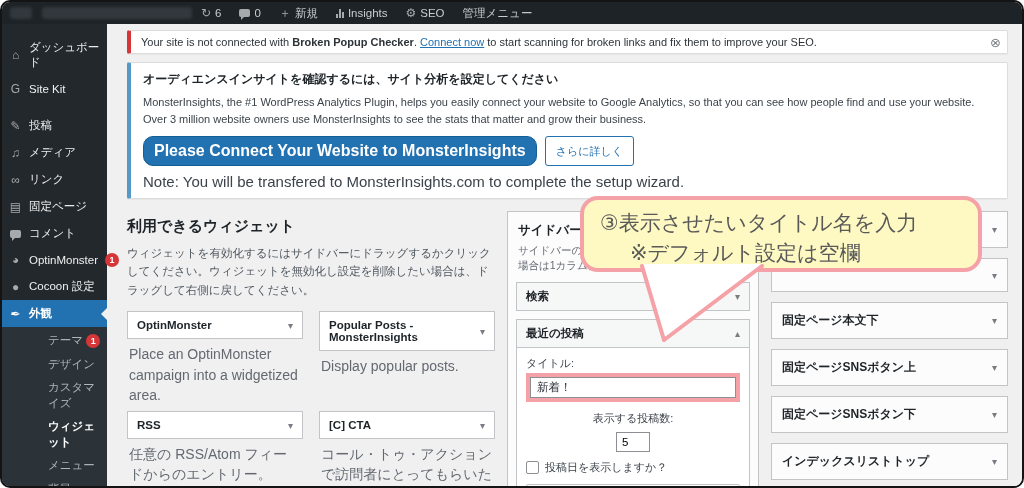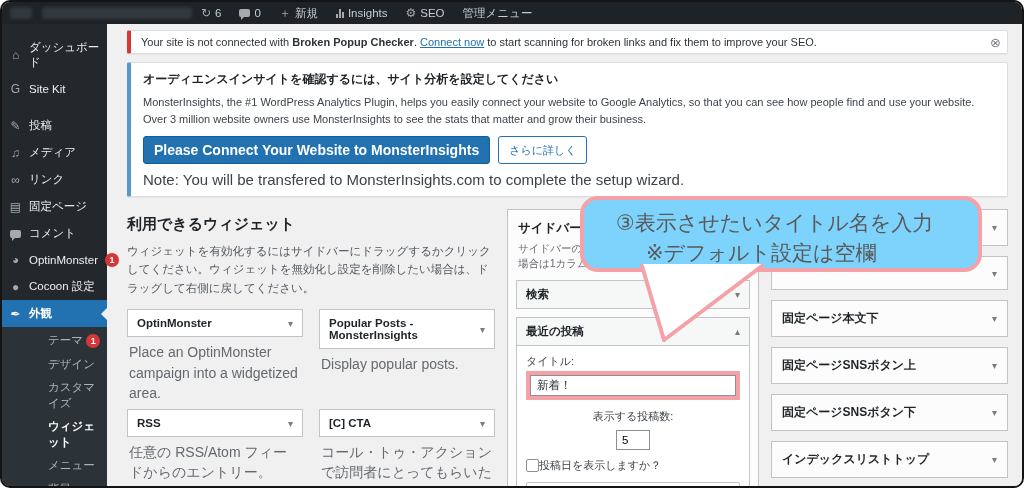--- a/index.html
+++ b/index.html
@@ -43,22 +43,22 @@
              padding:6px 14px 0 20px; overflow:hidden; }
   .notice { background:#fff; border:1px solid #dcdcde; border-left-width:4px; border-radius:2px;
             box-shadow:0 1px 1px rgba(0,0,0,.04); position:relative; margin-bottom:8px; }
   .notice.red { border-left-color:#d63638; padding:5px 30px 5px 10px; font-size:11px; color:#2c3338; }
   .notice.blue { border-left-color:#5698c6; padding:8px 12px 8px 12px; }
   .dismiss { position:absolute; right:6px; top:4px; color:#787c82; font-size:13px; cursor:pointer; }
   a.textlink { color:#2271b1; text-decoration:underline; cursor:pointer; }
   .n-head { font-size:12px; font-weight:bold; color:#1d2327; margin-bottom:6px; }
   .n-body { font-size:11px; color:#3c434a; line-height:1.55; max-width:880px; margin-bottom:8px; }
   .n-btnrow { display:flex; gap:8px; margin-bottom:7px; }
-  .btn-primary { background:#2271b1; border:1px solid #135e96; color:#fff; font-size:14px; font-weight:bold;
-                 padding:5px 10px; border-radius:3px; cursor:pointer; }
+  .btn-primary { background:#2271b1; border:1px solid #135e96; color:#fff; font-size:16px; font-weight:bold;
+                 padding:5px 10px; border-radius:10px; cursor:pointer; }
   .btn-outline { background:#fff; border:1px solid #2271b1; color:#2271b1; font-size:11px;
                  padding:5px 10px; border-radius:3px; cursor:pointer; }
   .n-note { font-size:15px; color:#3c434a; }
 
   .columns { display:flex; gap:12px; margin-top:12px; }
   .col-avail { width:368px; flex:0 0 368px; }
   .col-mid { width:252px; flex:0 0 252px; }
   .col-right { flex:1; }
 
   .avail-title { font-size:15px; font-weight:bold; color:#1d2327; margin:6px 0 8px 0; }
@@ -80,34 +80,34 @@
           color:#1d2327; cursor:pointer; }
   .widget-open { border:1px solid #c3c4c7; background:#fff; margin-top:8px; }
   .widget-open .wbar { border:none; border-bottom:1px solid #c3c4c7;gap:48px; }
   .wbody { padding:8px 9px 9px 9px; }
   .field-label { font-size:11px; color:#3c434a; margin-bottom:2px; }
   .pink-wrap { border:4px solid var(--pink); padding:0; }
   .txt-input { width:100%; border:1px solid #8c8f94; padding:3px 6px; font-size:11.5px; color:#2c3338;
                font-family:Liberation Mono, monospace; background:#fff; }
   .count-row { display:flex; align-items:center; gap:6px; font-size:11px; color:#3c434a; margin:9px 0 8px 0;flex-direction:column; }
   .num-input { width:34px; border:1px solid #8c8f94; padding:3px 5px; font-size:11.5px; font-family:inherit; }
-  .check-row { display:flex; align-items:center; font-size:11px; color:#3c434a; margin-bottom:9px; cursor:pointer; }
+  .check-row { display:flex; align-items:center; gap:6px; font-size:11px; color:#3c434a; margin-bottom:9px; cursor:pointer; }
   .checkbox { width:13px; height:13px; border:1px solid #8c8f94; border-radius:2px; background:#fff; }
   .btn-wide { display:block; width:100%; background:#fff; border:1px solid #c3c4c7; border-radius:2px;
               font-size:11px; color:#50575e; padding:5px 0; cursor:pointer; margin-bottom:9px; }
 
   .rpanel { display:flex; justify-content:space-between; align-items:center; background:#fcfcfc;
             border:1px solid #c3c4c7; padding:9px 10px; font-size:12px; font-weight:bold;
             color:#1d2327; margin-bottom:10px; cursor:pointer; min-height:34px; }
 
   
   :root { --pink:#f4a1a7; }
-  .callout { position:absolute; left:578px; top:194px; width:402px; height:76px; background:#7dd3fc;
+  .callout { position:absolute; left:578px; top:194px; width:402px; height:76px; background:#fef9c3;
              border:4px solid var(--pink); border-radius:18px; z-index:50;
-             padding:8px 32px; color:#595959; font-size:21px; line-height:1.45; }
+             padding:8px 16px; color:#595959; font-size:21px; line-height:1.45; }
   .callout .l2 { margin-left:30px; }
   .tail { position:absolute; left:600px; top:262px; z-index:51; pointer-events:none; }
 </style>
 </head>
 <body>
 
 <div class="screen">
 
   <div class="adminbar">
     <span class="redact r1"></span>

